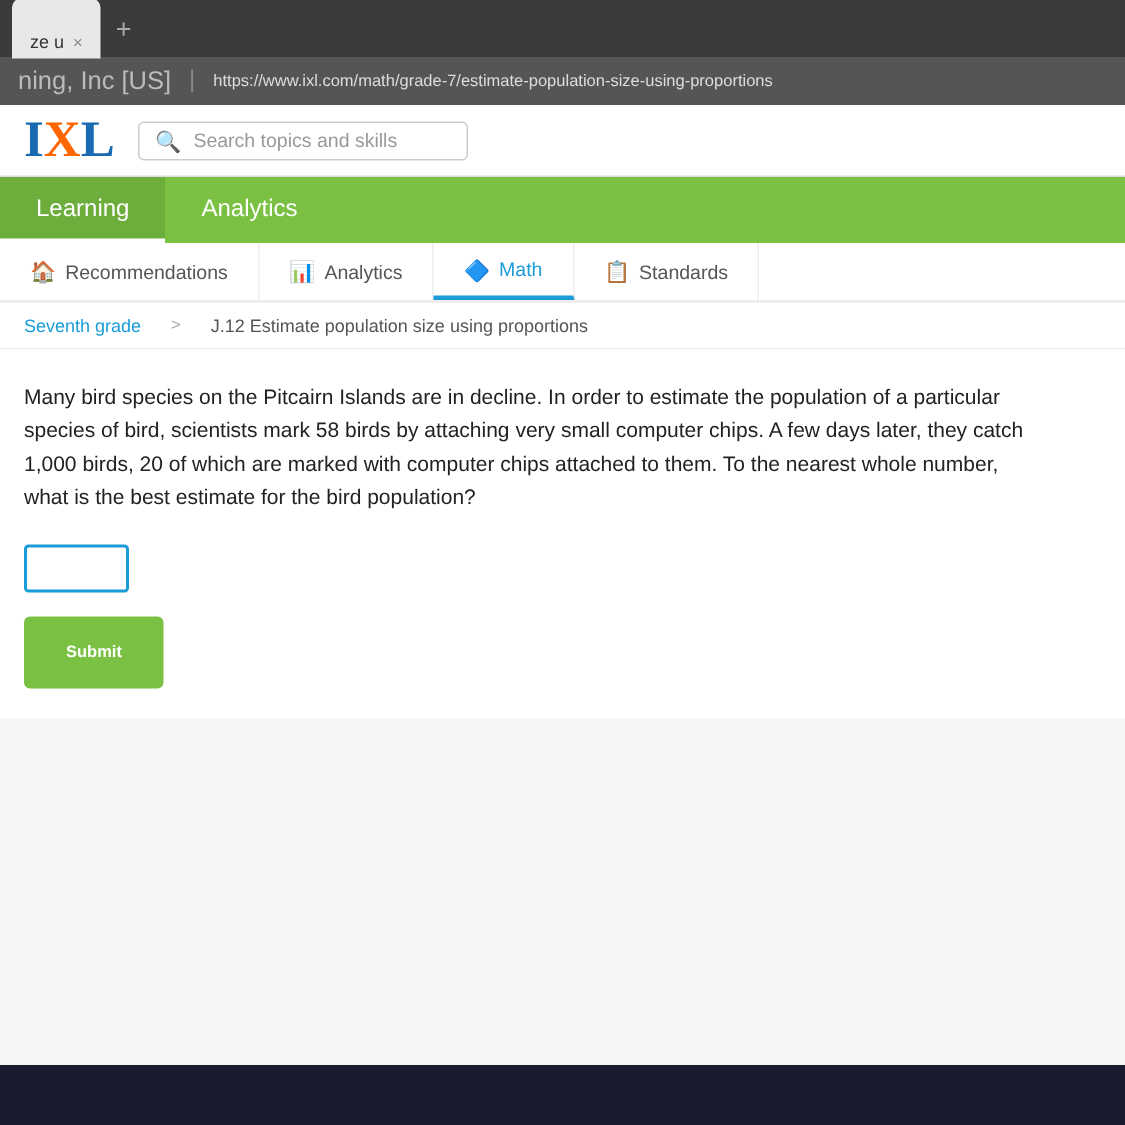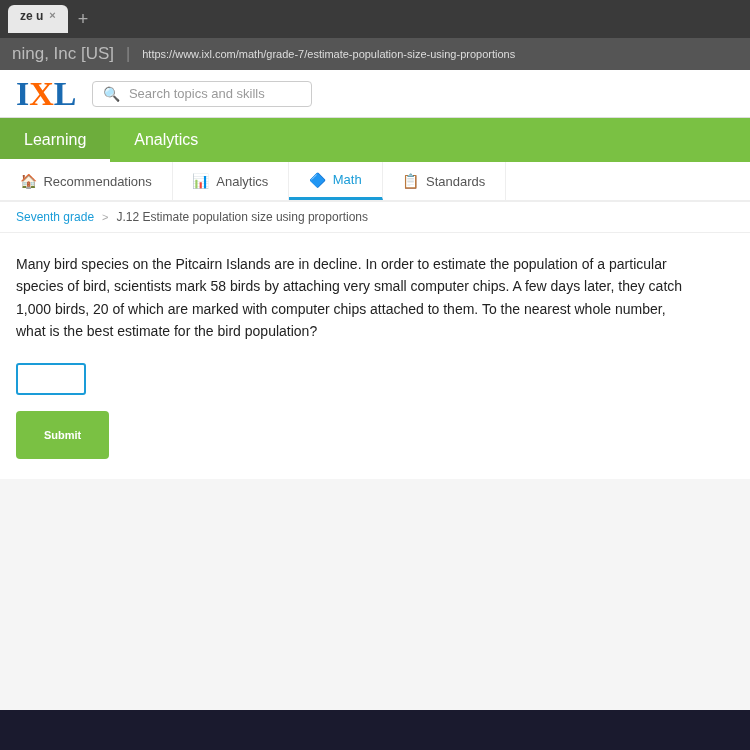--- a/index.html
+++ b/index.html
@@ -25,24 +25,23 @@
       align-items: center;
       gap: 4px;
     }
     .tab {
       background: #5a5a5a;
       color: #ccc;
       font-size: 12px;
       padding: 4px 12px;
       border-radius: 6px 6px 0 0;
       display: flex;
-      align-items: flex-start;
+      align-items: flex-end;
       gap: 6px;
-      height: 28px;
-      font-weight: bold;
+      height: 40px;
     }
     .tab.active {
       background: #e8e8e8;
       color: #333;
     }
     .tab-close {
       font-size: 11px;
       color: #888;
     }
     .new-tab {
@@ -175,21 +174,21 @@
     }
 
     
     .breadcrumb {
       background: #fff;
       padding: 8px 16px;
       font-size: 12px;
       color: #555;
       display: flex;
       align-items: center;
-      gap: 8px;
+      gap: 20px;
       border-bottom: 1px solid #eee;
     }
     .breadcrumb-link {
       color: #1a9cd8;
       cursor: pointer;
     }
     .breadcrumb-sep {
       color: #aaa;
       font-size: 11px;
     }

